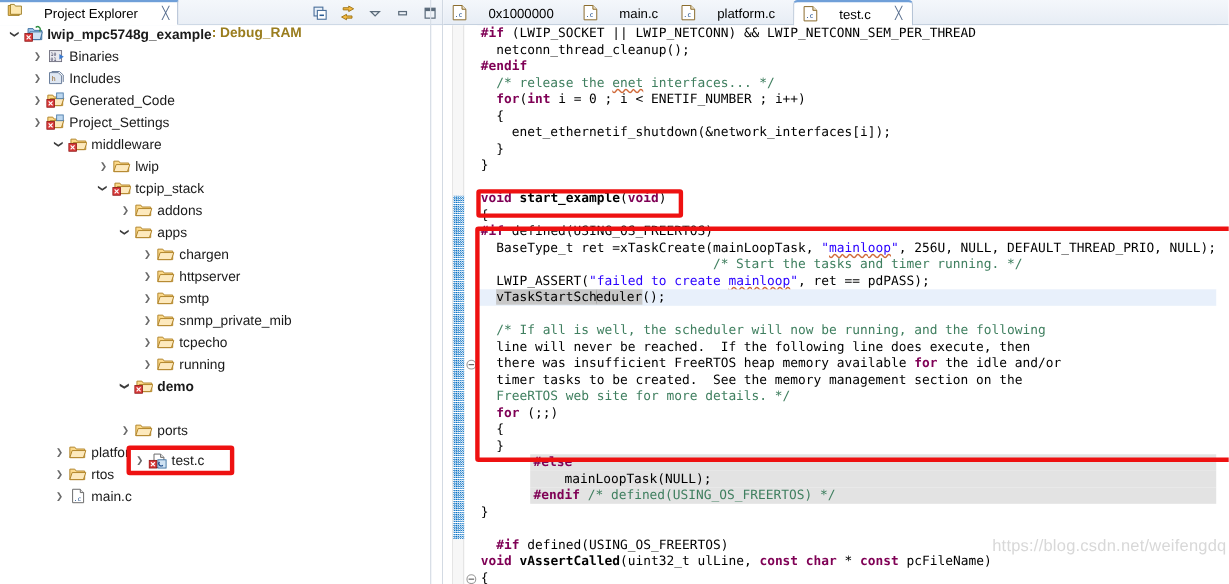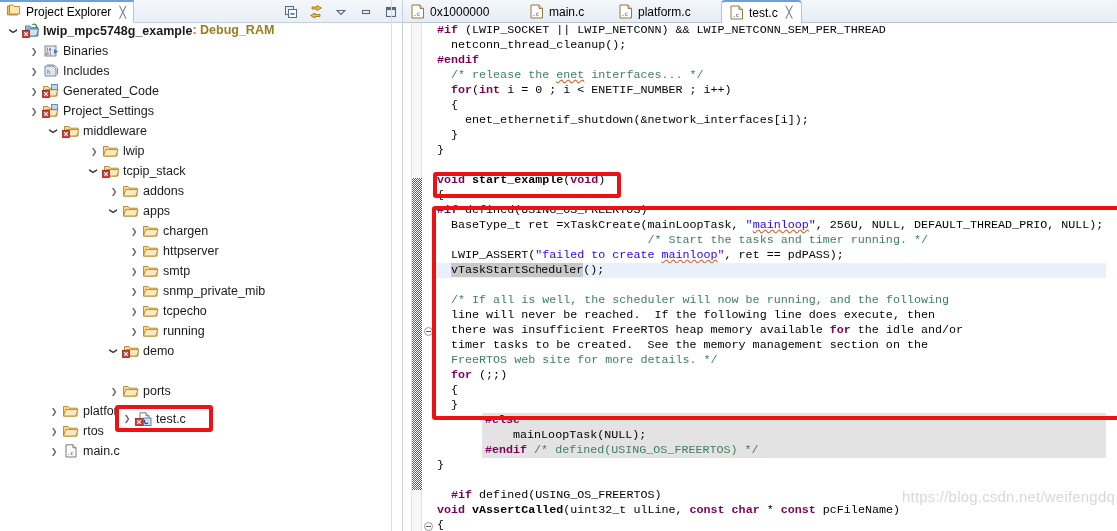--- a/index.html
+++ b/index.html
@@ -17,21 +17,21 @@
     background: #ffffff;
   }
   #pe-tabbar {
     position: absolute; left: 0; top: 0; width: 403px; height: 23px;
     background: linear-gradient(to bottom, #f4f7fb 0%, #eaeff6 100%);
     border-bottom: 1px solid #c3d0e0;
   }
   #pe-tab {
     position: absolute; left: 0; top: 0; height: 23px;
     padding: 0 7px 0 6px;
-    display: flex; align-items: center; gap: 5px;
+    display: flex; align-items: center; gap: 19px;
     background: #ffffff;
     border-right: 1px solid #b6c4d6;
     border-bottom: 1px solid #ffffff;
     border-top: 2px solid #6f9fd8;
   }
   #pe-tab-label {
     font-size: 12px; color: #000000; white-space: nowrap;
   }
   .tab-close {
     font-size: 11px; color: #5a7090; margin-left: 3px; line-height: 1;
@@ -82,21 +82,21 @@
     position: absolute; left: 403px; top: 0; width: 714px; height: 531px;
     background: #ffffff;
   }
   #ed-tabbar {
     position: absolute; left: 0; top: 0; width: 714px; height: 23px;
     background: linear-gradient(to bottom, #f4f7fb 0%, #e7edf5 100%);
     border-bottom: 1px solid #b9c6d8;
   }
   .ed-tab {
     position: absolute; top: 0; height: 23px;
-    display: flex; align-items: center; gap: 5px;
+    display: flex; align-items: center; gap: 19px;
     padding: 0 9px 0 8px;
     font-size: 12px; color: #000000;
     white-space: nowrap;
   }
   .ed-tab.active {
     background: #ffffff;
     border: 1px solid #b6c4d6;
     border-bottom: 1px solid #ffffff;
     border-top: 2px solid #6f9fd8;
     border-radius: 4px 4px 0 0;
@@ -138,21 +138,21 @@
 
   #code {
     position: absolute; left: 31px; top: 0; width: 672px; height: 508px;
     font-family: "DejaVu Sans Mono", monospace;
     font-size: 11.7px;
     line-height: 15px;
     color: #000000;
     white-space: pre;
     overflow: hidden;
   }
-  .cl { height: 15px; position: relative; padding-left: 3px; font-family: Liberation Mono, monospace; }
+  .cl { height: 15px; position: relative; padding-left: 3px; }
   .cl.inactive { background: #e3e3e3; margin-left: 48px; }
   .cl.caretline { background: #e8f0fb; }
 
   .kw   { color: #7f0055; font-weight: bold; }   
   .pp   { color: #7f0055; font-weight: bold; }   
   .cmt  { color: #3f7f5f; }                       
   .str  { color: #2a00ff; }                       
   .fn   { color: #000000; font-weight: bold; }
   .spell { text-decoration: underline wavy #d06a3a;
            text-decoration-skip-ink: none; }
@@ -389,21 +389,21 @@
           <span class="tlabel">tcpecho</span>
         </div>
         <div class="tree-row" style="padding-left: 126px;">
           <span class="arrow " style="font-size: 8px;">❯</span>
           <span class="ticon"><svg width="17" height="16" viewBox="0 0 17 16">
               <path d="M1.5 3.5 L6 3.5 L7.3 5.2 L15 5.2 L15 13 L1.5 13 Z" fill="#fcd98a" stroke="#b2862a" stroke-width="0.9"></path>
               <path d="M3.6 6.6 L16 6.6 L13.8 13 L1.5 13 Z" fill="#fde9bd" stroke="#b2862a" stroke-width="0.9"></path>
             </svg></span>
           <span class="tlabel">running</span>
         </div>
-        <div class="tree-row" style="padding-left: 106px;">
+        <div class="tree-row" style="padding-left: 106px; font-weight: bold;">
           <span class="arrow open" style="transform: rotate(90deg); font-size: 8px;">❯</span>
           <span class="ticon"><svg width="17" height="16" viewBox="0 0 17 16">
               <path d="M2.5 3.5 L7 3.5 L8.3 5.2 L16 5.2 L16 13 L2.5 13 Z" fill="#fcd98a" stroke="#b2862a" stroke-width="0.9"></path>
               <path d="M4.6 6.6 L17 6.6 L14.8 13 L2.5 13 Z" fill="#fde9bd" stroke="#b2862a" stroke-width="0.9"></path>
               <rect x="0.5" y="7.5" width="7" height="7" fill="#d83a3a" stroke="#8a1010" stroke-width="0.7"></rect>
               <path d="M2.2 9.2 L5.8 12.8 M5.8 9.2 L2.2 12.8" stroke="#ffffff" stroke-width="1.1"></path>
             </svg></span>
           <span class="tlabel">demo</span>
         </div>
         <div class="tree-row" style="padding-left: 126px; visibility: hidden;">

